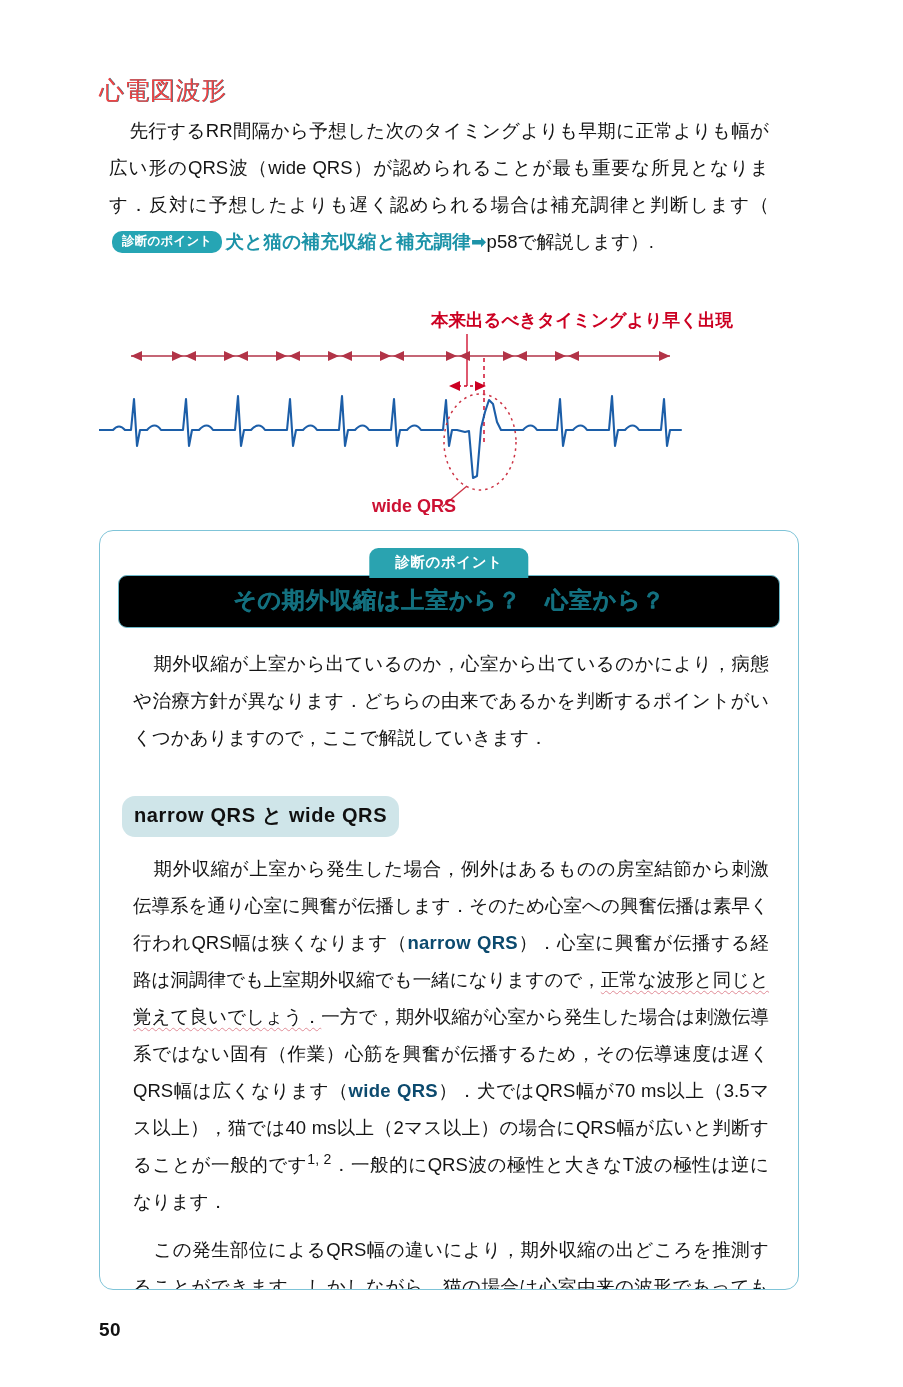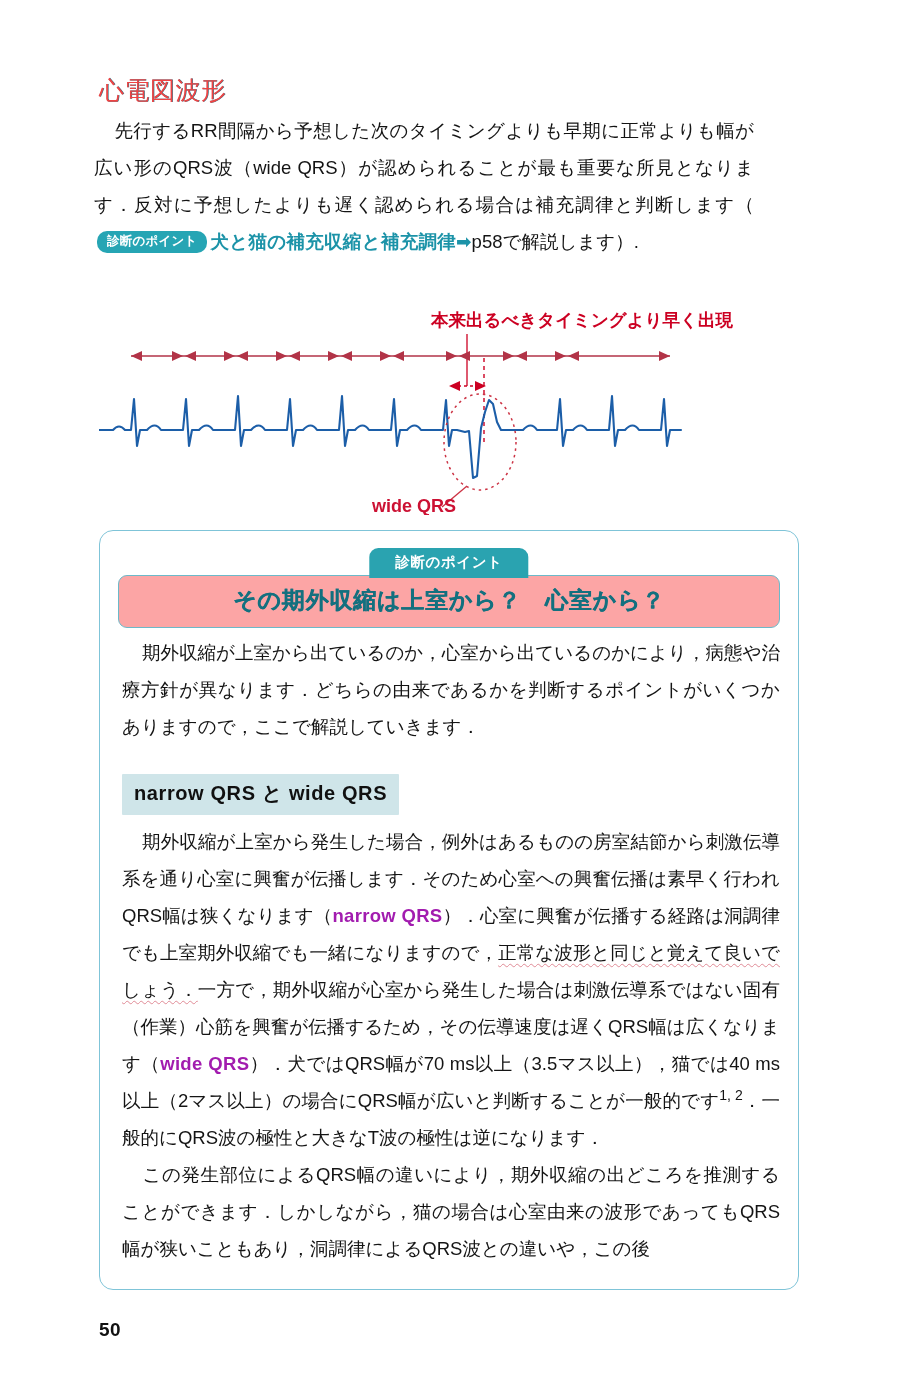--- a/index.html
+++ b/index.html
@@ -33,21 +33,21 @@
     font-size: 25px;
     font-weight: 400;
     letter-spacing: 0.5px;
     color: #ef4444;
     text-shadow: 0.6px 0 0 #15788f;
   }
 
   
   .intro {
     position: absolute;
-    left: 94px;
+    left: 109px;
     top: 112px;
     width: 660px;
     font-size: 18.5px;
     line-height: 37px;
     color: #141414;
     text-align: justify;
     text-justify: inter-character;
   }
   .intro p { margin: 0; }
   .indent { display: inline-block; width: 20px; }
@@ -114,21 +114,21 @@
     padding: 5px 26px 6px;
     border-radius: 9px 9px 0 0;
     z-index: 2;
   }
 
   .callout-title {
     position: absolute;
     left: 18px;
     right: 18px;
     top: 44px;
-    background: #fca5a5;
+    background: #000000;
     border: 1.4px solid #6cb9c9;
     border-radius: 9px;
     box-sizing: border-box;
     text-align: center;
     padding: 9px 0 11px;
     color: #13707f;
     font-size: 23px;
     font-weight: 800;
     letter-spacing: 0.8px;
     text-shadow: 0.5px 0 0 #13707f;
@@ -138,38 +138,38 @@
     position: absolute;
     left: 22px;
     top: 103px;
     width: 658px;
     font-size: 18.5px;
     line-height: 37px;
     color: #141414;
     text-align: justify;
     text-justify: inter-character;
   }
-  .callout-body p { margin: 0; }
+  .callout-body p { margin: 11px; }
   .gap { height: 29px; }
 
   .sub-heading {
     display: inline-block;
     background: #cfe5e9;
     color: #101010;
     font-size: 20px;
     font-weight: 800;
     letter-spacing: 0.6px;
     padding: 3px 12px 5px;
-    border-radius: 1px;
+    border-radius: 13px;
     margin-bottom: 2px;
   }
   .sub-heading-wrap { line-height: 33px; margin-bottom: 6px; }
 
   .red-term {
-    color: #a21caf;
+    color: #0c4a6e;
     font-weight: 800;
     letter-spacing: 0.3px;
   }
 
   .wavy {
     text-decoration: underline wavy #e08b96;
     text-decoration-thickness: 1.2px;
     text-underline-offset: 4px;
   }
 

